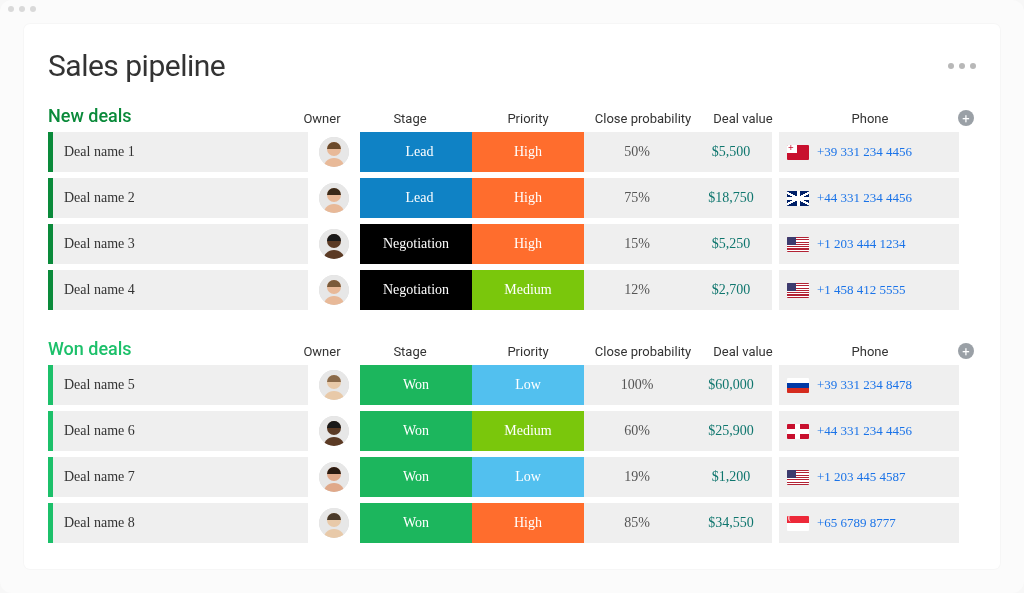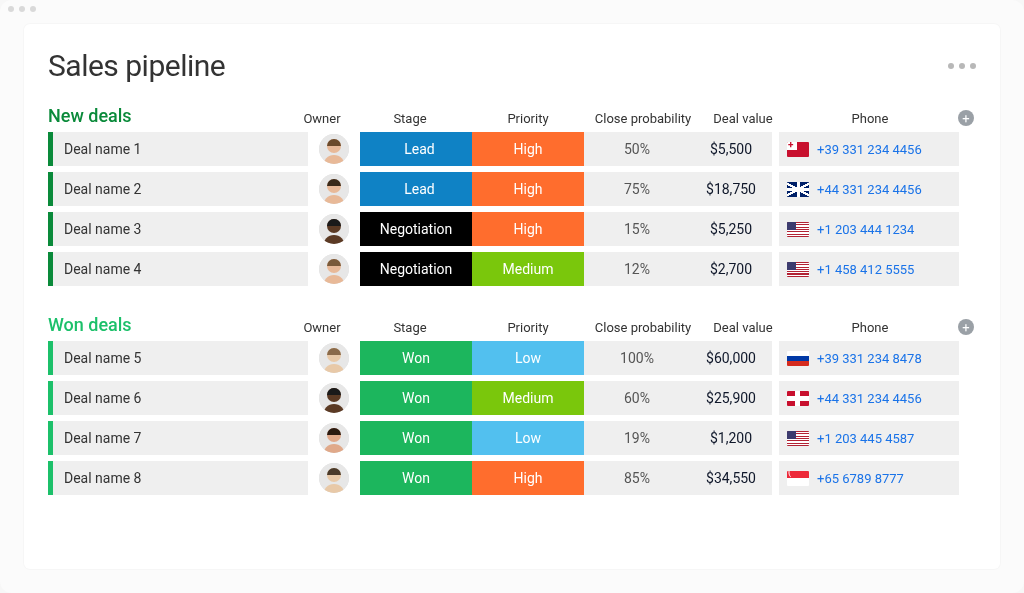--- a/index.html
+++ b/index.html
@@ -82,21 +82,22 @@
   .plus {
     width: 16px; height: 16px; border-radius: 50%;
     background: #9aa0a6; color: #fff;
     display:flex; align-items:center; justify-content:center;
     font-size: 13px; line-height: 1;
   }
 
   .row {
     display:flex; align-items:stretch; 
     margin-bottom: 6px;
-    height: 34px;
+    height: 40px;
+    font-family: Liberation Serif, serif;
   }
   .name-cell {
     display:flex; align-items:center;
     width: 260px;
     background: #efefef;
     position: relative;
     padding-left: 16px;
     font-size: 14px;
     color: #333;
   }
@@ -124,21 +125,21 @@
   .stage-lead { background:#0f82c5;padding-left:7px; }
   .stage-negotiation { background:#000000; }
   .stage-won { background:#1cb65d; }
 
   .prio-cell { width:112px; color:#fff; font-size:14px;}
   .prio-high   { background:#ff6d2d; }
   .prio-medium { background:#7ac70c; }
   .prio-low    { background:#52c0ef; }
 
   .prob-cell { width:106px; color:#555; }
-  .val-cell  { width:82px;  color:#0f172a; }
+  .val-cell  { width:82px;  color:#0f766e; }
 
   .phone-cell {
     width:160px; justify-content:flex-start;
     padding: 0 8px; gap:8px;
     color:#1a73e8; font-size:13px;
     background:#efefef;
     margin-left:7px;
   }
   .phone-cell a { color:#1a73e8; text-decoration:none; }
   .flag {

